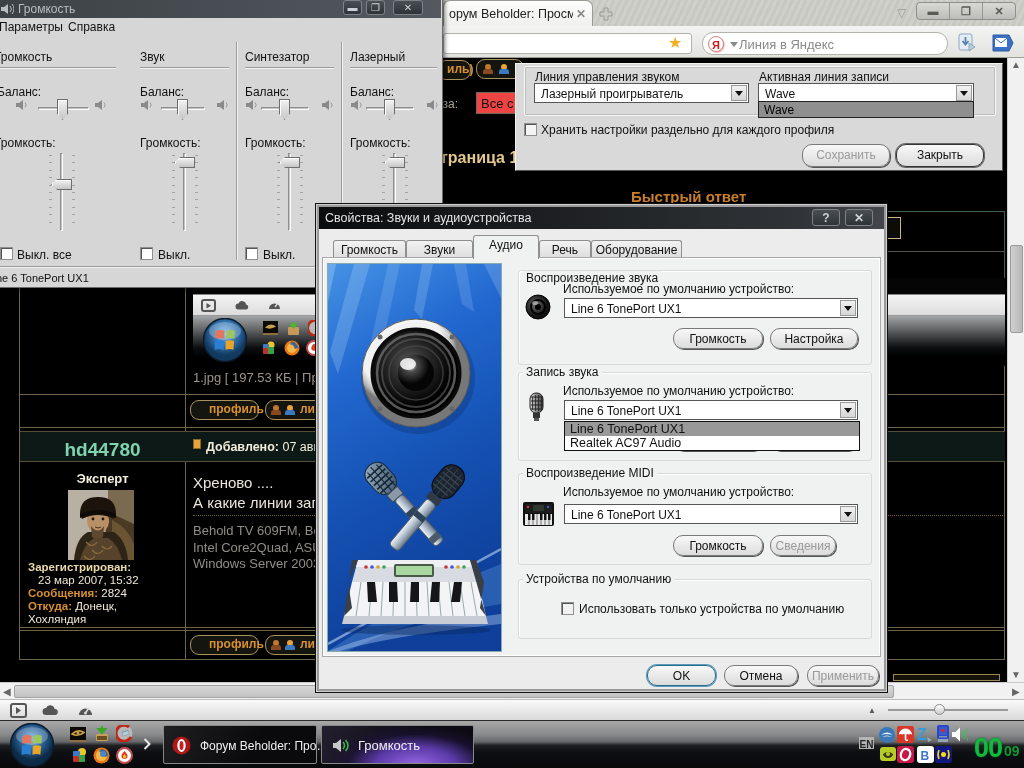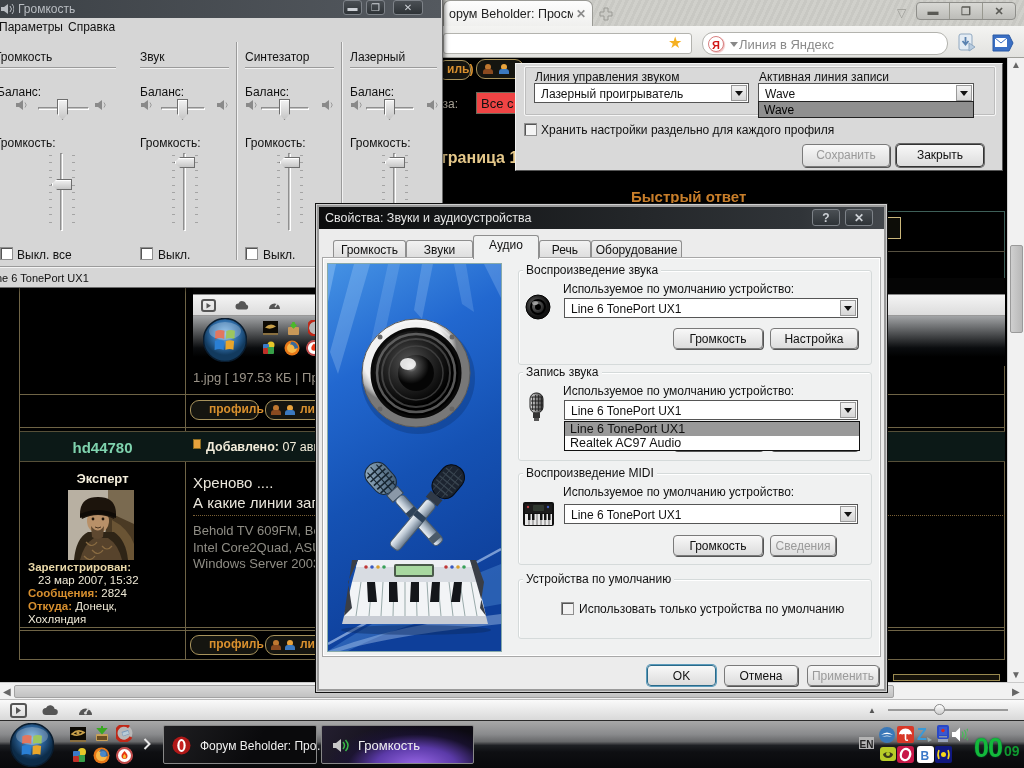--- a/index.html
+++ b/index.html
@@ -76,21 +76,21 @@
 .cbl{top:213px;font-size:12px;color:#111;}
 
 #mixdlg{left:515px;top:63px;width:488px;height:108px;background:#d9d9d9;border:1px solid #f2f2f2;
  border-right-color:#555;border-bottom-color:#555;box-shadow:2px 2px 0 rgba(0,0,0,.85);}
 #mixdlg .grp{left:8px;top:2px;width:472px;height:50px;border:1px solid #f6f6f6;box-shadow:0 0 0 1px #bdbdbd inset;border-radius:2px;}
 .mlabel{font-size:12px;color:#111;}
 .combo{background:#fff;border:1px solid #555;height:20px;}
 .combo .t{left:6px;top:3px;font-size:12px;color:#111;}
 .cbtn{right:1px;top:1px;width:16px;height:16px;background:linear-gradient(#f2f2f2,#d6d6d6);border:1px solid #999;}
 .cbtn:after{content:"";position:absolute;left:3px;top:5px;border:4px solid transparent;border-top:5px solid #111;}
-.pbtn{height:23px;background:linear-gradient(#f8f8f8,#dcdcdc);border:1px solid #7a7a7a;border-radius:4px;
+.pbtn{height:23px;background:linear-gradient(#f8f8f8,#dcdcdc);border:1px solid #7a7a7a;border-radius:10px;
  font-size:12px;color:#111;text-align:center;line-height:21px;box-shadow:1px 1px 0 #555;}
 
 #snd{left:315px;top:203px;width:573px;height:490px;background:#ececec;border:1px solid #111;
  box-shadow:inset 0 0 0 1px #cfcfcf,inset 0 0 0 3px #9a9a9a;}
 #snd .title{left:3px;top:3px;width:565px;height:22px;background:linear-gradient(90deg,#0b0c0d,#303438 85%,#43474c);}
 #snd .title .t{left:6px;top:4px;color:#e6e6e6;font-size:12.5px;}
 #sndbody{left:3px;top:25px;width:565px;height:460px;background:#ececec;}
 .tabv{top:11px;height:19px;background:linear-gradient(#f2f2f2,#dcdcdc);border:1px solid #8f8f8f;border-bottom:none;
  border-radius:3px 3px 0 0;font-size:12px;color:#111;text-align:center;line-height:18px;}
 #tabpanel{left:4px;top:29px;width:557px;height:398px;background:#f0f1f1;border:1px solid #fff;
@@ -264,21 +264,21 @@
    <div class="pp" style="left:5px">
           <div class="hd" style="background:#c07830"></div>
           <div class="bd" style="background:#8a4a20"></div>
         </div>
    <div class="pp" style="left:19px">
           <div class="hd"></div>
           <div class="bd"></div>
         </div>личное</div>
  <div class="gold" style="left:19px;top:427px;width:986px;height:1px"></div>
  <div style="left:20px;top:431px;width:985px;height:31px;background:#0c1917;border-top:1px solid #564f38;border-bottom:1px solid #564f38"></div>
- <div class="t" style="left:20px;top:439px;width:165px;text-align:center;font-size:15px;font-weight:bold;color:#7fd3ae">hd44780</div>
+ <div class="t" style="left:20px;top:439px;width:165px;text-align:center;font-size:19px;font-weight:bold;color:#7fd3ae">hd44780</div>
  <div style="left:193px;top:439px;width:8px;height:10px;background:#e8a33d;border:1px solid #8a6a20"></div>
  <div class="t" style="left:206px;top:440px;font-size:12.5px;font-weight:bold;color:#f2ecda">Добавлено:&nbsp;<span style="font-weight:normal">07 авг 2008, 00:47</span></div>
  <div class="t" style="left:20px;top:471px;width:165px;text-align:center;font-size:13px;font-weight:bold;color:#f5efdd">Эксперт</div>
  <div style="left:68px;top:490px;width:66px;height:70px">
         <svg width="66" height="70" viewBox="0 0 66 70">
 <rect width="66" height="70" fill="#b8b0a2"></rect>
 <rect x="40" y="0" width="26" height="70" fill="#7a6a50"></rect>
 <path d="M40 22 L66 34 L66 70 L34 70z" fill="#4a3a24"></path>
 <path d="M44 30 Q60 38 66 54 L66 70 L44 70z" fill="#6a5434"></path>
 <path d="M6 70 Q8 48 20 42 L46 42 Q58 50 60 70z" fill="#2e2416"></path>
@@ -616,21 +616,21 @@
  <g stroke="#9aa" stroke-width="1">
   <path d="M33 318 L28 352 M44 318 L41 352 M55 318 L53 352 M66 318 L65 352 M77 318 L77 352 M88 318 L89 352 M99 318 L101 352 M110 318 L113 352 M121 318 L125 352 M132 318 L137 352 M143 318 L149 352" fill="none"></path>
  </g>
  <path d="M39 318 h8 l2 20 h-9z M61 318 h8 l1 20 h-9z M83 318 h8 l0 20 h-9z M104 318 h8 l-1 20 h-9z M126 318 h8 l-2 20 h-9z" fill="#14161a"></path>
  <ellipse cx="88" cy="366" rx="75" ry="5" fill="#0a2a60" opacity="0.45"></ellipse>
 </g>
 </svg>
           </div>
 
    <div class="grpbox" style="left:194px;top:11px;width:354px;height:95px"></div>
-   <div class="t grplab" style="left:199px;top:4px">Воспроизведение звука</div>
+   <div class="t grplab" style="left:199px;top:12px">Воспроизведение звука</div>
    <div class="t g-ital" style="left:239px;top:23px">Используемое по умолчанию устройство:</div>
    <div style="left:201px;top:35px">
             <svg width="26" height="26">
               <radialGradient id="si" cx="0.4" cy="0.4">
                 <stop offset="0" stop-color="#777"></stop>
                 <stop offset="0.6" stop-color="#333"></stop>
                 <stop offset="1" stop-color="#111"></stop>
               </radialGradient>
 <circle cx="13" cy="13" r="12" fill="url(#si)" stroke="#000"></circle>
               <circle cx="13" cy="13" r="7" fill="none" stroke="#000" stroke-width="2"></circle>

